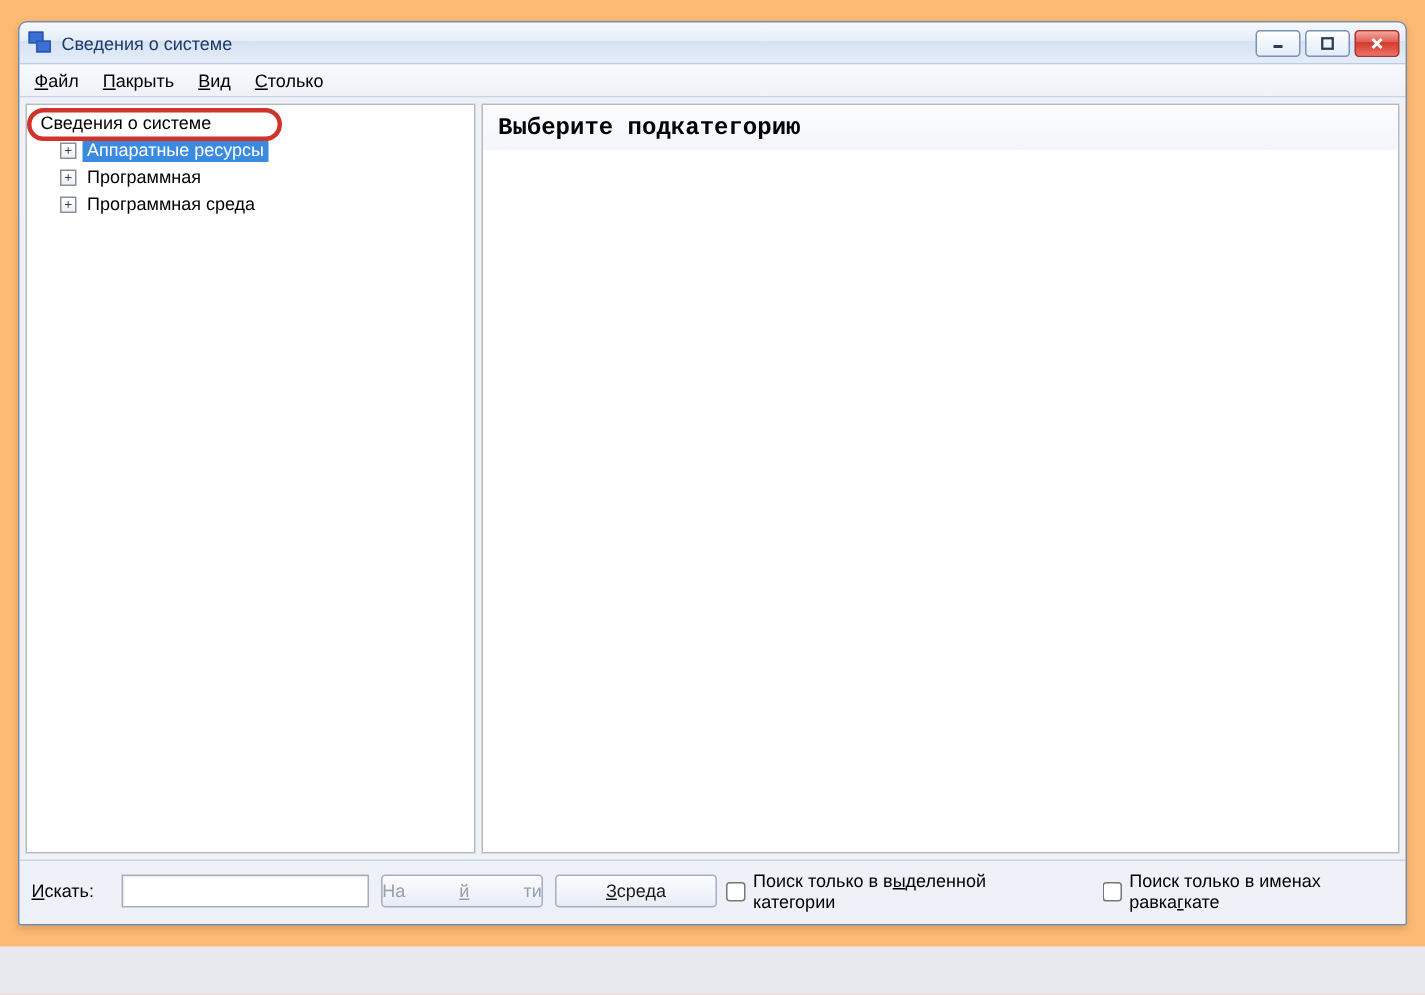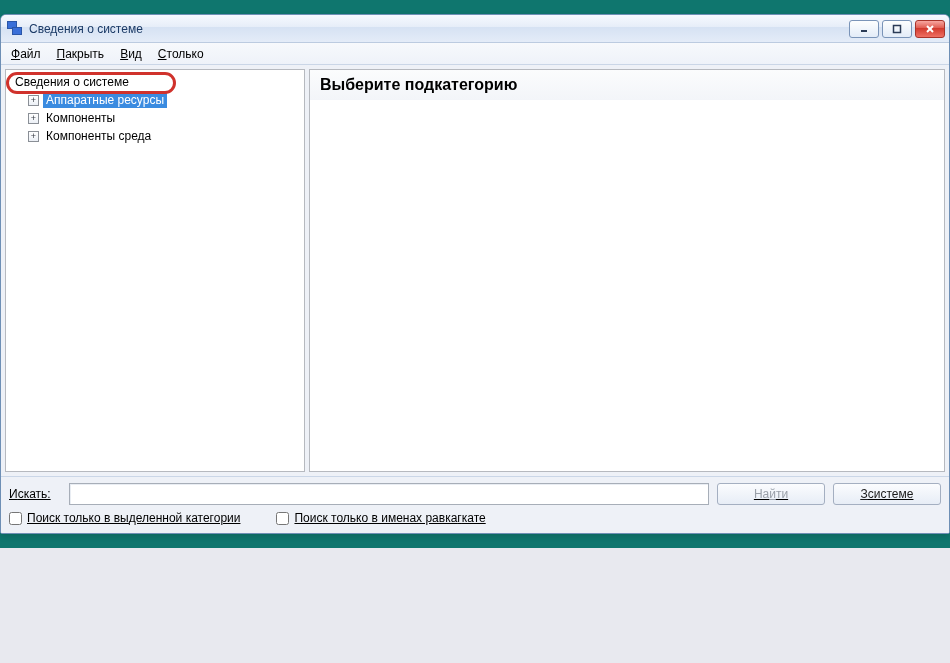--- a/index.html
+++ b/index.html
@@ -1,17 +1,17 @@
 <!DOCTYPE html>
 <html><head>
 <meta charset="utf-8">
 <style>
   * { box-sizing: border-box; margin: 0; padding: 0; }
   html, body { width: 950px; height: 663px; font-family: "Segoe UI", Tahoma, sans-serif; font-size: 12px; background: #e8e9ef; overflow: hidden; }
-  .page { width: 950px; height: 548px; background: #0f766e; padding: 14px 0; }
+  .page { width: 950px; height: 631px; background: #fdba74; padding: 14px 12px; }
   .window {
     width: 100%; height: 100%;
     border: 1px solid #6e8fb5;
     border-radius: 6px 6px 2px 2px;
     background: linear-gradient(#e9eef7,#dfe7f3);
     box-shadow: 0 2px 6px rgba(0,0,0,.15);
     display: flex; flex-direction: column;
     overflow: hidden;
   }
 
@@ -43,21 +43,21 @@
   }
   .menuitem { padding:0 8px; display:flex; align-items:center; cursor:default; color:#000; }
   .menuitem .ul { text-decoration:underline; }
 
   
   .content { flex:1; display:flex; padding:4px; gap:4px; min-height:0; background:#eef1f7; }
   .tree-panel, .detail-panel {
     background:#fff; border:1px solid #b6b9bf;
   }
   .tree-panel { width:300px; position:relative; overflow:hidden; }
-  .detail-panel { flex:1; }
+  .detail-panel { flex:1;font-family:Liberation Mono, monospace; }
 
   
   .tree { padding:3px 0; font-size:12px; color:#000; user-select:none; }
   .tree-row { display:flex; align-items:center; height:18px; }
   .tree-row .toggle {
     width:11px; height:11px; border:1px solid #8a8f96;
     display:flex; align-items:center; justify-content:center;
     font-size:9px; line-height:1; color:#3a3f47; margin-right:4px;
     background:linear-gradient(#fff,#ecf0f6);
   }
@@ -74,36 +74,36 @@
 
   
   .detail-header {
     padding:6px 10px; font-size:16px; font-weight:700; color:#000;
     background:linear-gradient(#fbfcfd,#f3f5f9);
   }
 
   
   .bottom {
     border-top:1px solid #cad6e7; background:#eef1f7;
-    padding:6px 8px 8px; display:flex; flex-direction:column; gap:6px;text-decoration:underline;
+    padding:6px 8px 8px; display:flex; flex-direction:row; gap:6px;
   }
   .search-row { display:flex; align-items:center; gap:8px; }
   .search-label { min-width:52px; color:#000; }
   .search-label .ul { text-decoration:underline; }
   .search-input {
     flex:1; height:22px; border:1px solid #a7aeb8; background:#fff;
     box-shadow: inset 1px 1px 0 #e9edf3; padding:0 4px; font: inherit;
   }
   .btn {
     width:108px; height:22px; border:1px solid #a4afc1; border-radius:3px;
     background:linear-gradient(#fbfcfe,#e7edf6);
     display:flex; align-items:center; justify-content:center; font:inherit;
     color:#1a1a1a;
   }
-  .btn.disabled { color:#9aa0a9; }
+  .btn.disabled { color:#9aa0a9;gap:36px; }
   .btn .ul { text-decoration:underline; }
 
   .check-row { display:flex; align-items:flex-start; gap:36px; }
   .chk { display:flex; align-items:center; gap:5px; color:#000; }
   .chk input { width:13px; height:13px; }
   .chk .ul { text-decoration:underline; }
 </style>
 </head>
 <body>
 
@@ -166,25 +166,25 @@
         <div class="tree">
           <div class="tree-row root">
             <span class="lbl">Сведения о системе</span>
           </div>
           <div class="tree-row child selected">
             <span class="toggle">+</span>
             <span class="lbl">Аппаратные ресурсы</span>
           </div>
           <div class="tree-row child">
             <span class="toggle">+</span>
-            <span class="lbl">Компоненты</span>
+            <span class="lbl">Программная</span>
           </div>
           <div class="tree-row child">
             <span class="toggle">+</span>
-            <span class="lbl">Компоненты среда</span>
+            <span class="lbl">Программная среда</span>
           </div>
         </div>
       </div>
 
       <div class="detail-panel">
         <div class="detail-header">Выберите подкатегорию</div>
       </div>
     </div>
 
     <div class="bottom">
@@ -192,21 +192,21 @@
         <span class="search-label"><span></span><span class="ul">И</span><span>скать:</span></span>
         <input class="search-input" value="" style="">
         <button class="btn disabled">
             <span>На</span>
             <span class="ul">й</span>
             <span>ти</span>
           </button>
         <button class="btn">
             <span></span>
             <span class="ul">З</span>
-            <span>системе</span>
+            <span>среда</span>
           </button>
       </div>
       <div class="check-row">
         <label class="chk">
           <input type="checkbox" style="">
           <span><span>Поиск только в в</span><span class="ul">ы</span><span>деленной категории</span></span>
         </label>
         <label class="chk">
           <input type="checkbox" style="">
           <span><span>Поиск только в именах равка</span><span class="ul">г</span><span>кате</span></span>

